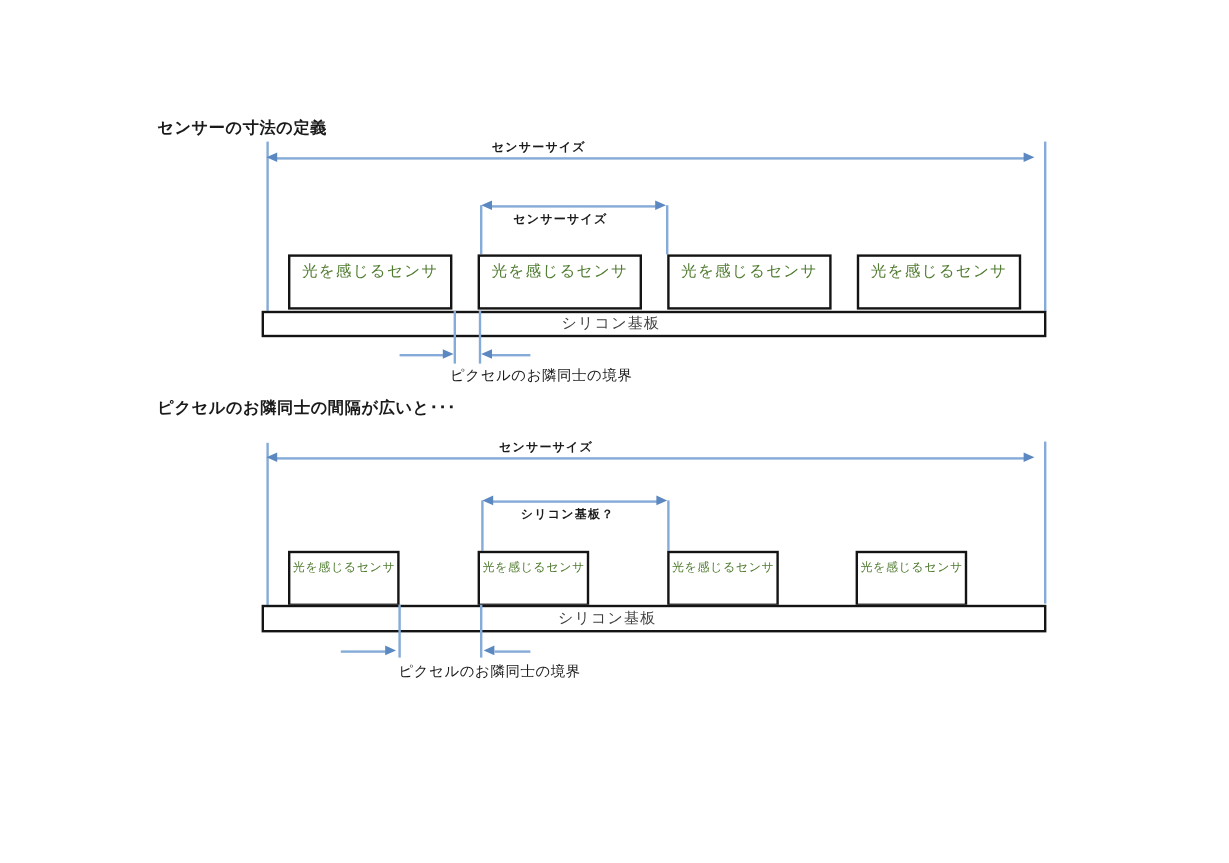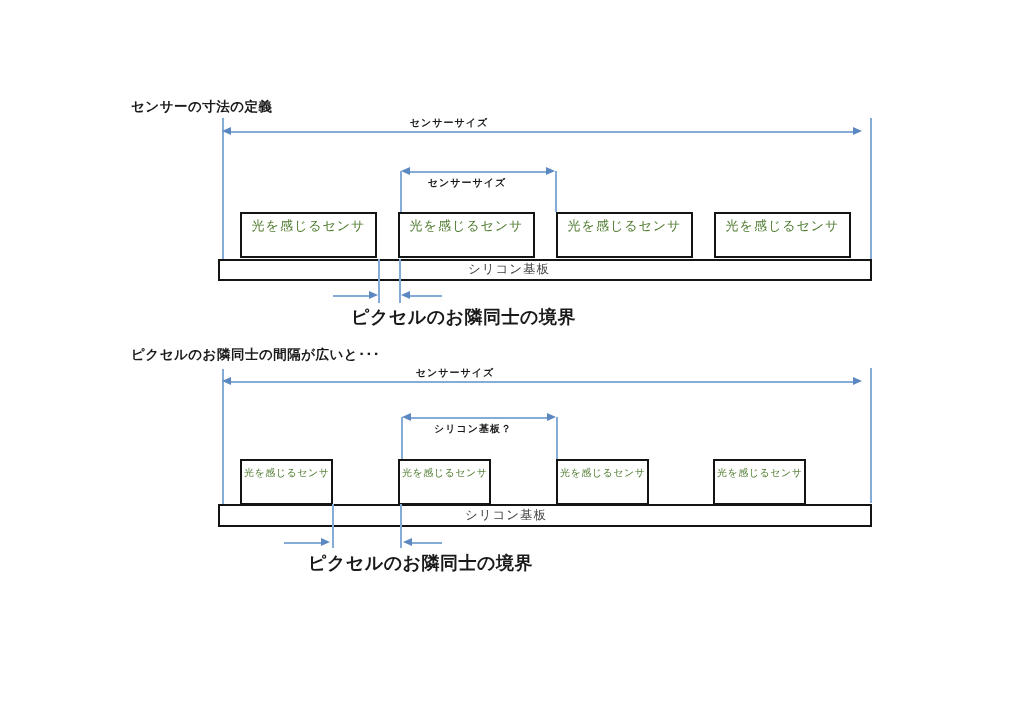--- a/index.html
+++ b/index.html
@@ -10,21 +10,21 @@
     --gray:#3f3f3f;
   }
   html,body{margin:0;padding:0;background:#ffffff;}
   #canvas{
     position:relative;width:1024px;height:719px;background:#ffffff;overflow:hidden;
     font-family:"DejaVu Sans","Liberation Sans",sans-serif;
   }
   .abs{position:absolute;}
   .title{font-size:13.5px;font-weight:bold;color:var(--ink);letter-spacing:.5px;white-space:nowrap;}
   .dimlbl{font-size:10px;font-weight:bold;color:var(--ink);letter-spacing:1px;text-align:center;white-space:nowrap;}
-  .plainlbl{font-size:18px;color:var(--ink);text-align:left;letter-spacing:.5px;white-space:nowrap;font-weight:bold;}
+  .plainlbl{font-size:12px;color:var(--ink);text-align:center;letter-spacing:.5px;white-space:nowrap;}
   .hline{height:1.5px;background:var(--line);}
   .vline{width:1.5px;background:var(--line);}
   .tri-l{width:0;height:0;border-top:4.5px solid transparent;border-bottom:4.5px solid transparent;border-right:9px solid var(--arrow);}
   .tri-r{width:0;height:0;border-top:4.5px solid transparent;border-bottom:4.5px solid transparent;border-left:9px solid var(--arrow);}
   .sbox{box-sizing:border-box;border:2.5px solid #141414;background:#ffffff;}
   .sbox .blab{display:block;margin-top:3px;text-align:center;font-size:13px;font-weight:normal;color:var(--green);letter-spacing:1px;white-space:nowrap;}
   .sbox.small .blab{margin-top:5px;margin-left:2px;text-align:left;font-size:10px;letter-spacing:.5px;}
   .substrate{box-sizing:border-box;border:2px solid #141414;background:#ffffff;}
   .sublbl{font-size:12.5px;color:var(--gray);text-align:center;letter-spacing:1px;white-space:nowrap;}
 </style>
@@ -67,21 +67,21 @@
   <div class="abs sublbl" style="left:459px;top:261px;width:100px;">シリコン基板</div>
 
   <div class="abs vline" style="left:378px;top:259px;height:44px;"></div>
   <div class="abs vline" style="left:399px;top:259px;height:44px;"></div>
   <div class="abs hline" style="left:333px;top:295px;width:37px;"></div>
   <div class="abs tri-r" style="left:369px;top:291px;"></div>
   <div class="abs tri-l" style="left:401px;top:291px;"></div>
   <div class="abs hline" style="left:410px;top:295px;width:32px;"></div>
   <div class="abs plainlbl" style="left:351px;top:305px;width:200px;">ピクセルのお隣同士の境界</div>
 
-  <div class="abs title" style="left:131px;top:346px;">ピクセルのお隣同士の間隔が広いと･･･</div>
+  <div class="abs title" style="left:131px;top:331px;">ピクセルのお隣同士の間隔が広いと･･･</div>
 
   <div class="abs vline" style="left:222px;top:369px;height:136px;"></div>
   <div class="abs vline" style="left:870px;top:368px;height:135px;"></div>
 
   <div class="abs hline" style="left:230px;top:381px;width:624px;"></div>
   <div class="abs tri-l" style="left:222px;top:377px;"></div>
   <div class="abs tri-r" style="left:853px;top:377px;"></div>
   <div class="abs dimlbl" style="left:375px;top:366px;width:160px;background:#ffffff;">センサーサイズ</div>
 
   <div class="abs vline" style="left:401px;top:417px;height:42px;"></div>

